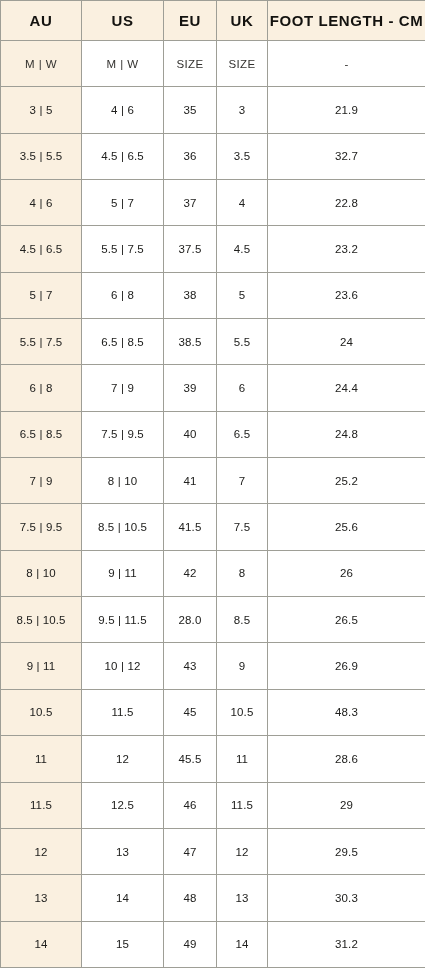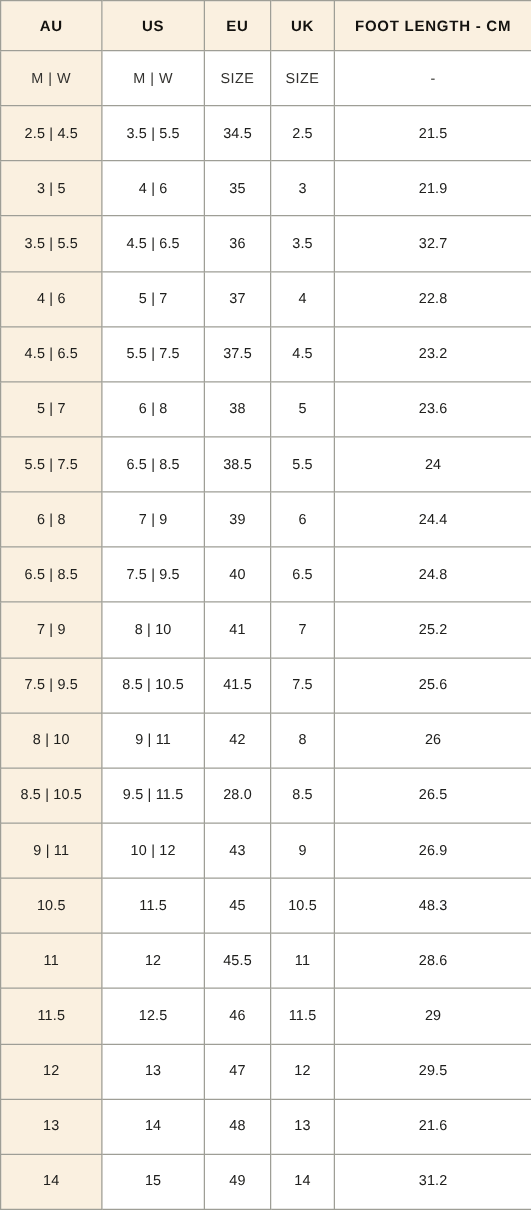--- a/index.html
+++ b/index.html
@@ -37,21 +37,21 @@
     background: #ffffff;
     font-size: 11.5px;
     font-weight: normal;
     color: #20201e;
     letter-spacing: 0.15px;
     white-space: nowrap;
   }
   .size-chart thead th {
     background: #faf0e0;
     font-weight: bold;
-    font-size: 12px;
+    font-size: 15px;
     letter-spacing: 0.6px;
     color: #13120f;
     height: 39px;
   }
   .size-chart tbody td.au-cell {
     background: #faf0e0;
   }
   .size-chart tbody tr.unit-row td {
     color: #33322f;
     letter-spacing: 0.4px;
@@ -80,27 +80,20 @@
   </thead>
   <tbody>
     <tr class="unit-row">
       <td class="au-cell">M | W</td>
       <td>M | W</td>
       <td>SIZE</td>
       <td>SIZE</td>
       <td>-</td>
     </tr>
       <tr>
-        <td class="au-cell">2.5 | 4.5</td>
-        <td>3.5 | 5.5</td>
-        <td>34.5</td>
-        <td>2.5</td>
-        <td>21.5</td>
-      </tr>
-      <tr>
         <td class="au-cell">3 | 5</td>
         <td>4 | 6</td>
         <td>35</td>
         <td>3</td>
         <td>21.9</td>
       </tr>
       <tr>
         <td class="au-cell">3.5 | 5.5</td>
         <td>4.5 | 6.5</td>
         <td>36</td>
@@ -210,21 +203,21 @@
         <td>13</td>
         <td>47</td>
         <td>12</td>
         <td>29.5</td>
       </tr>
       <tr>
         <td class="au-cell">13</td>
         <td>14</td>
         <td>48</td>
         <td>13</td>
-        <td>21.6</td>
+        <td>30.3</td>
       </tr>
       <tr>
         <td class="au-cell">14</td>
         <td>15</td>
         <td>49</td>
         <td>14</td>
         <td>31.2</td>
       </tr>
     </tbody>
 </table>

